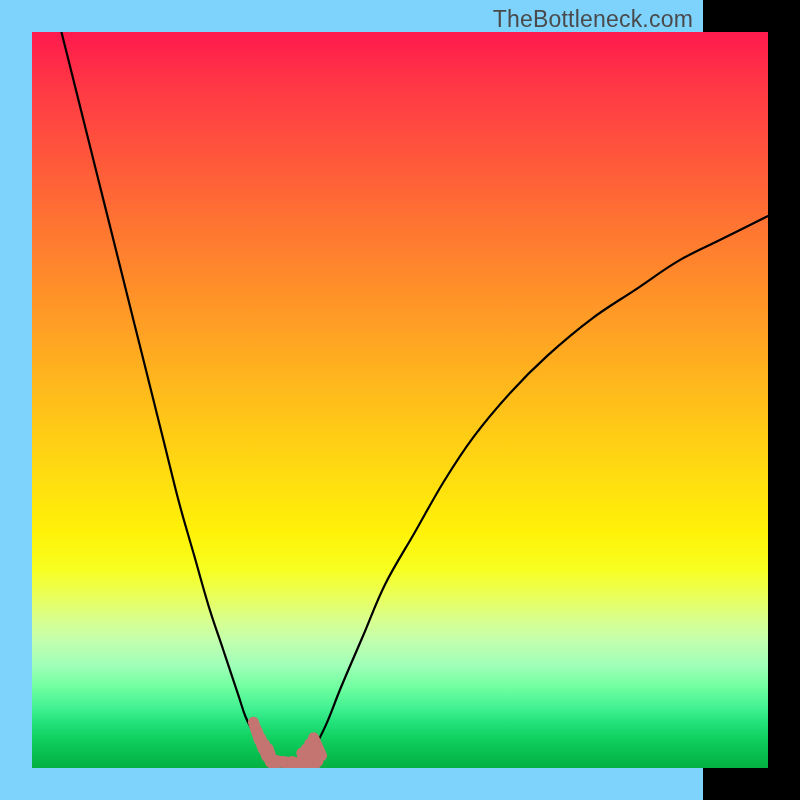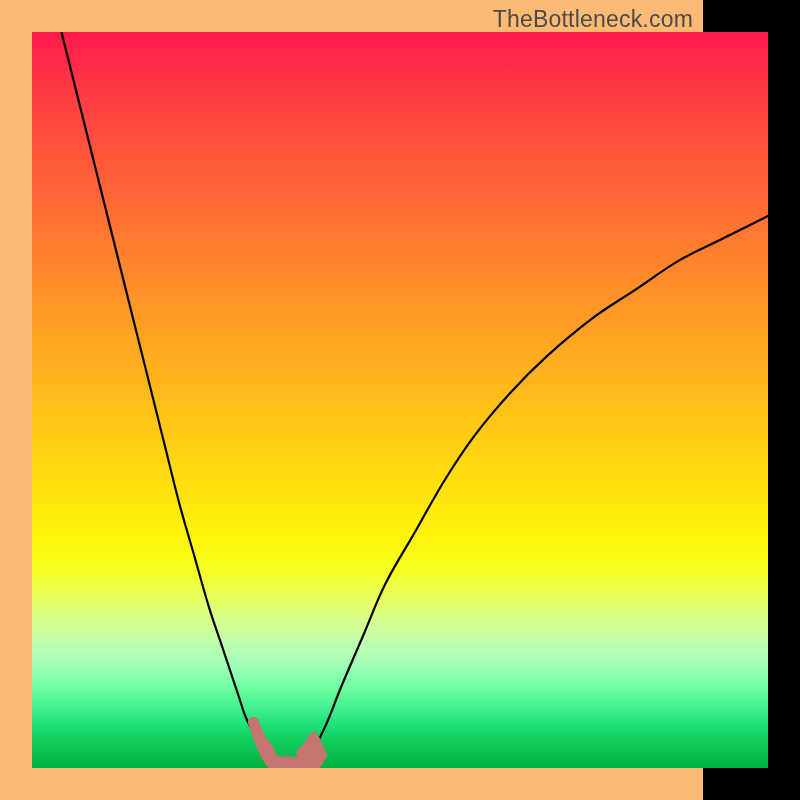--- a/index.html
+++ b/index.html
@@ -10,21 +10,21 @@
     overflow: hidden;
     background: #000;
     font-family: Arial, Helvetica, sans-serif;
   }
   .frame {
     position: absolute;
     top: 0;
     left: 0;
     width: 703px;
     height: 800px;
-    background: #fdba74;
+    background: #7dd3fc;
   }
   .plot {
     position: absolute;
     top: 32px;
     left: 32px;
     width: 736px;
     height: 736px;
     overflow: hidden;
     
     background: linear-gradient(

